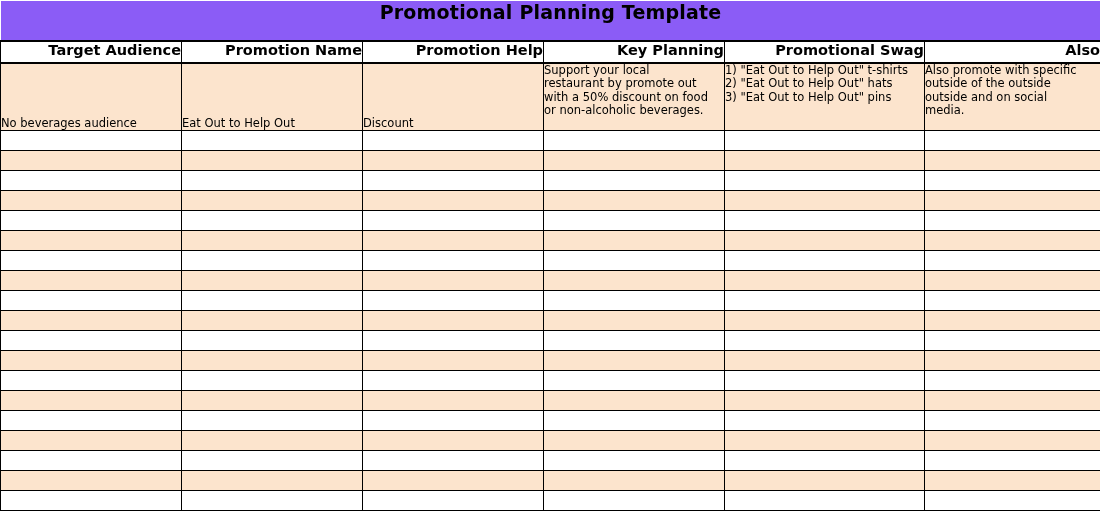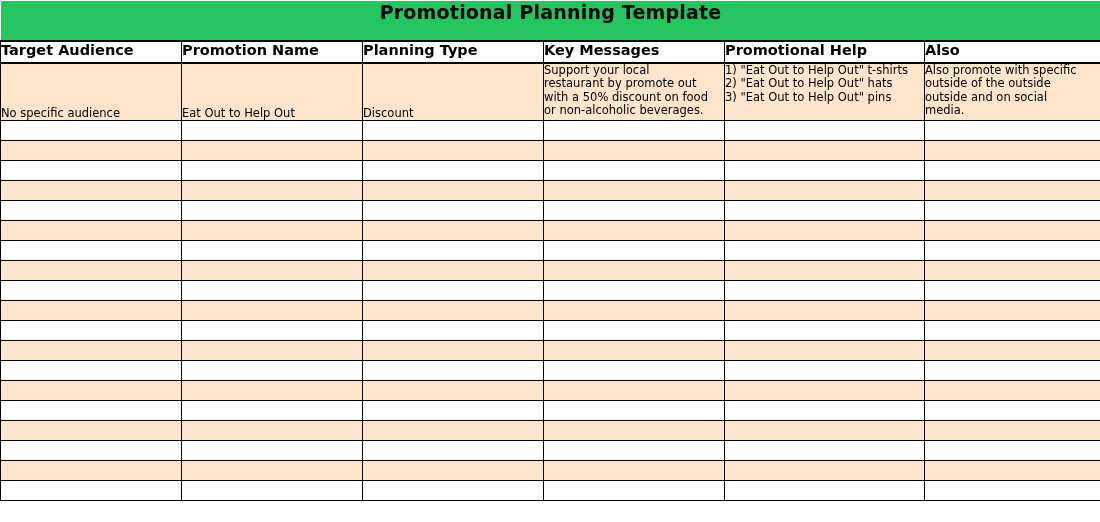--- a/index.html
+++ b/index.html
@@ -28,55 +28,55 @@
   table.grid td, table.grid th {
     border: 1px solid #000000;
     padding: 0;
     margin: 0;
     vertical-align: top;
     box-sizing: border-box;
   }
   
   .title-cell {
     height: 40px;
-    background: #22c55e;
+    background: #8b5cf6;
     text-align: center;
     vertical-align: middle;
     font-size: 19px;
     font-weight: bold;
     border-left: 1px solid #ffffff !important;
     border-right: 1px solid #ffffff !important;
     border-top: 1px solid #ffffff !important;
     border-bottom: 2px solid #000000 !important;
     letter-spacing: 0.2px;
   }
   
   .hdr {
     height: 22px;
     background: #ffffff;
-    text-align: left;
+    text-align: right;
     vertical-align: middle;
     font-size: 14.5px;
     font-weight: bold;
     border-top: 2px solid #000000 !important;
     border-bottom: 2px solid #000000 !important;
   }
   
   .data-cell {
     font-size: 11.5px;
     line-height: 13.5px;
     padding: 2px 4px 2px 4px;
     background: #fce4cd;
     border-left: 1px solid #000000;
     border-right: 1px solid #000000;
     border-top: 1px solid #fce4cd;
     border-bottom: 1px solid #fce4cd;
   }
   .first-row td.data-cell {
-    height: 58px;
+    height: 68px;
     vertical-align: top;
   }
   .first-row td.data-cell.bottom-align {
     vertical-align: bottom;
   }
   .blank-row td {
     height: 19px;
     border-left: 1px solid #000000;
     border-right: 1px solid #000000;
     border-top: none;
@@ -103,28 +103,28 @@
     </colgroup>
 
     <tbody>
         <tr>
       <td class="title-cell" colspan="6">Promotional Planning Template</td>
     </tr>
 
     <tr>
       <th class="hdr">Target Audience</th>
       <th class="hdr">Promotion Name</th>
-      <th class="hdr">Planning Type</th>
-      <th class="hdr">Key Messages</th>
-      <th class="hdr">Promotional Help</th>
+      <th class="hdr">Promotion Help</th>
+      <th class="hdr">Key Planning</th>
+      <th class="hdr">Promotional Swag</th>
       <th class="hdr">Also</th>
     </tr>
 
     <tr class="first-row">
-      <td class="data-cell bottom-align">No specific audience</td>
+      <td class="data-cell bottom-align">No beverages audience</td>
       <td class="data-cell bottom-align">Eat Out to Help Out</td>
       <td class="data-cell bottom-align">Discount</td>
       <td class="data-cell cell-lines">
         <span>Support your local</span>
         <span>restaurant by promote out</span>
         <span>with a 50% discount on food</span>
         <span>or non-alcoholic beverages.</span>
       </td>
       <td class="data-cell cell-lines">
         <span class="nowrap-line">1) "Eat Out to Help Out" t-shirts</span>

